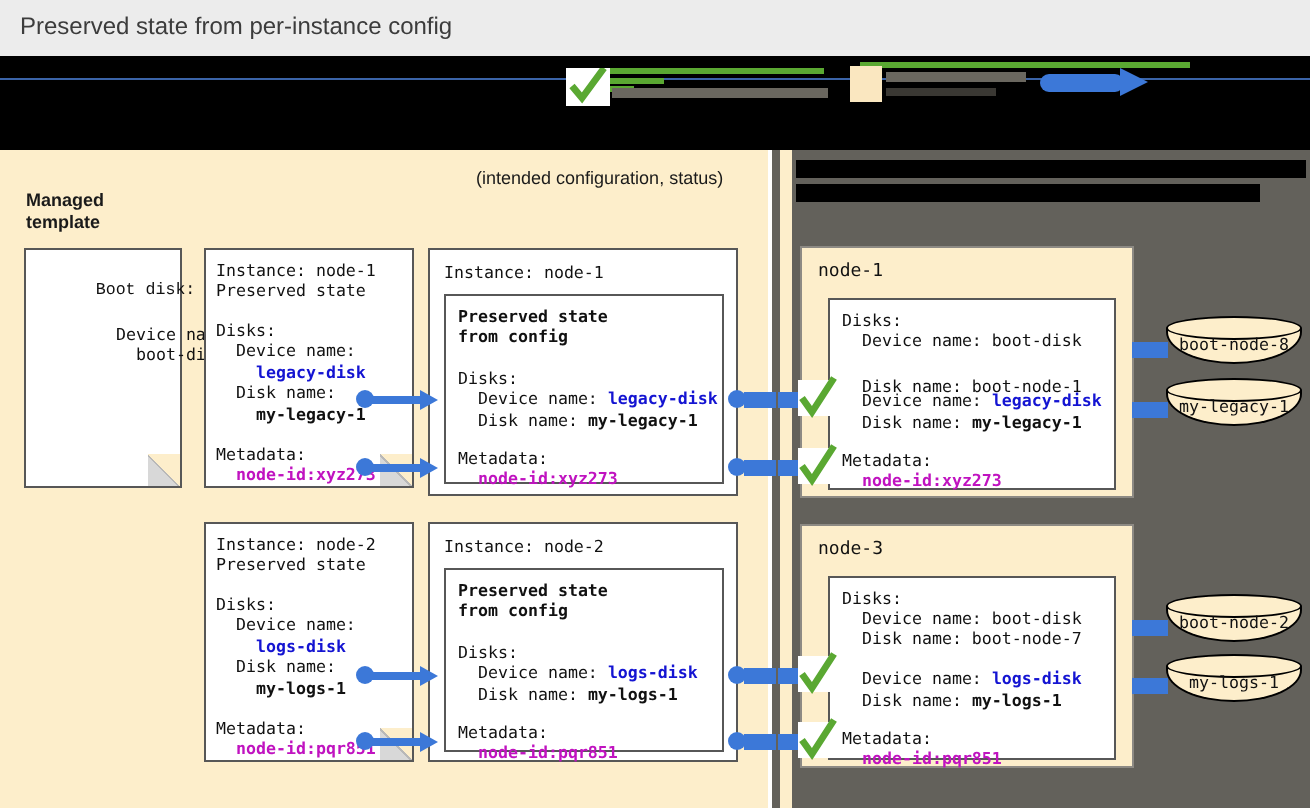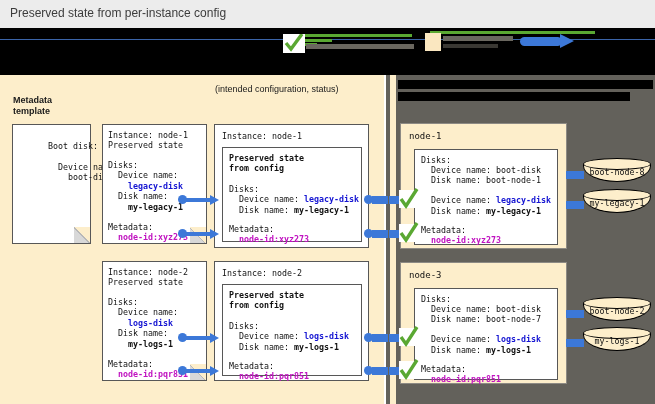--- a/index.html
+++ b/index.html
@@ -26,21 +26,21 @@
   .legend-bluearrow{position:absolute;left:520px;top:37px;width:42px;height:9px;background:#3c78d8;border-radius:5px;}
   .legend-bluearrow:after{content:"";position:absolute;left:40px;top:-3px;border-top:7px solid transparent;border-bottom:7px solid transparent;border-left:14px solid #3c78d8;}
 
   
   .panel-left{position:absolute;left:0;top:75px;width:386px;height:329px;background:#fdeecb;border-right:2px solid #ffffff;box-sizing:border-box;}
   .panel-right{position:absolute;left:386px;top:75px;width:269px;height:329px;background:#63615b;}
   .panel-right-inner{position:absolute;left:390px;top:75px;width:6px;height:329px;background:#fdeecb;}
 
   
   .colhead{position:absolute;font-size:9px;font-weight:bold;color:#1a1a1a;line-height:11px;}
-  .colhead .norm{font-weight:normal;}
+  .colhead .norm{font-weight:normal;margin-left:23px;}
 
   
   .rhead1{position:absolute;left:398px;top:80px;width:255px;height:9px;background:#000;}
   .rhead2{position:absolute;left:398px;top:92px;width:232px;height:9px;background:#000;}
 
   
   .doc{position:absolute;background:#ffffff;border:1px solid #575757;box-sizing:border-box;}
   .doc .dogear{position:absolute;right:-1px;bottom:-1px;width:17px;height:17px;
     background:linear-gradient(225deg,#fdeecb 0 50%, #b8b8b8 50% 54%, #d8d8d8 54% 100%);
     border-right:1px solid #575757;border-bottom:1px solid #575757;box-sizing:border-box;}
@@ -94,31 +94,31 @@
   <div class="legend-tanbox"></div>
   <div class="legend-redact-b"></div>
   <div class="legend-redact-c"></div>
   <div class="legend-bluearrow"></div>
 
   <div class="panel-left"></div>
   <div class="panel-right"></div>
   <div class="panel-right-inner"></div>
 
   <div class="colhead" style="left:13px;top:95px;">
-    <div>Metadata</div>
+    <div>Managed</div>
     <div>template</div>
   </div>
   <div class="colhead" style="left:215px;top:84px;">
     <div class="norm">(intended configuration, status)</div>
   </div>
   <div class="rhead1"></div>
   <div class="rhead2"></div>
 
   <div class="doc" style="left:12px;top:124px;width:79px;height:120px;">
-    <div class="mono" style="position:absolute;left:5px;top:6px;">
+    <div class="mono" style="position:absolute;left:5px;top:6px;font-family:Liberation Mono, monospace;">
       <span>Boot disk:</span>
     </div>
     <div class="mono" style="position:absolute;left:5px;top:27px;">
       <span>  Device name:</span>
     </div>
     <div class="mono" style="position:absolute;left:5px;top:37px;">
       <span>    boot-disk</span>
     </div>
     <div class="dogear"></div>
   </div>
@@ -173,21 +173,21 @@
       <div class="mono" style="position:absolute;left:6px;top:76px;"><span>Metadata:</span></div>
       <div class="mono magenta" style="position:absolute;left:6px;top:86px;"><span>  node-id:pqr851</span></div>
     </div>
   </div>
 
   <div class="nodecard" style="left:400px;top:123px;width:167px;height:126px;">
     <div class="mono" style="position:absolute;left:8px;top:7px;font-size:9px;"><span>node-1</span></div>
     <div class="box" style="left:13px;top:25px;width:144px;height:96px;">
       <div class="mono" style="position:absolute;left:6px;top:5px;"><span>Disks:</span></div>
       <div class="mono" style="position:absolute;left:6px;top:15px;"><span>  Device name: boot-disk</span></div>
-      <div class="mono" style="position:absolute;left:6px;top:25px;"><span>  Disk name: boot-node-1</span></div>
+      <div class="mono" style="position:absolute;left:6px;top:38px;"><span>  Disk name: boot-node-1</span></div>
       <div class="mono" style="position:absolute;left:6px;top:45px;"><span>  Device name: </span><span class="blue">legacy-disk</span></div>
       <div class="mono" style="position:absolute;left:6px;top:56px;"><span>  Disk name: </span><span class="b">my-legacy-1</span></div>
       <div class="mono" style="position:absolute;left:6px;top:75px;"><span>Metadata:</span></div>
       <div class="mono magenta" style="position:absolute;left:6px;top:85px;"><span>  node-id:xyz273</span></div>
     </div>
   </div>
 
   <div class="nodecard" style="left:400px;top:262px;width:167px;height:122px;">
     <div class="mono" style="position:absolute;left:8px;top:7px;font-size:9px;"><span>node-3</span></div>
     <div class="box" style="left:13px;top:25px;width:144px;height:92px;">

